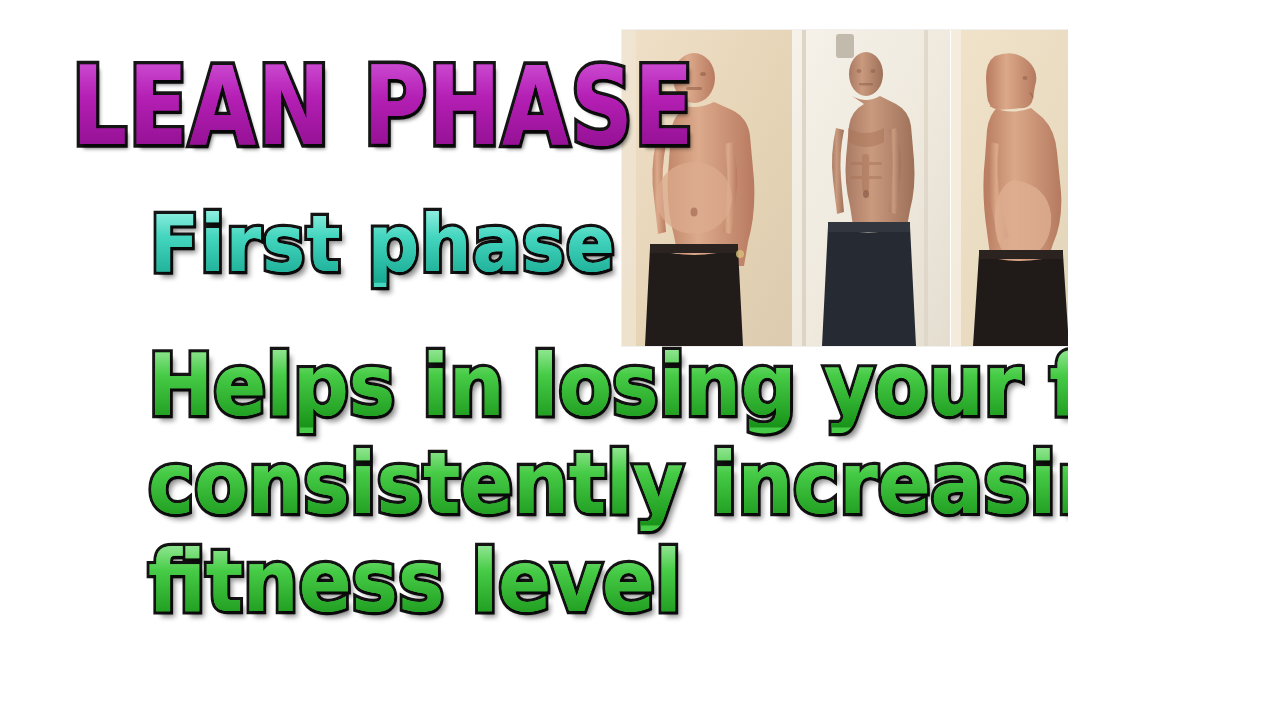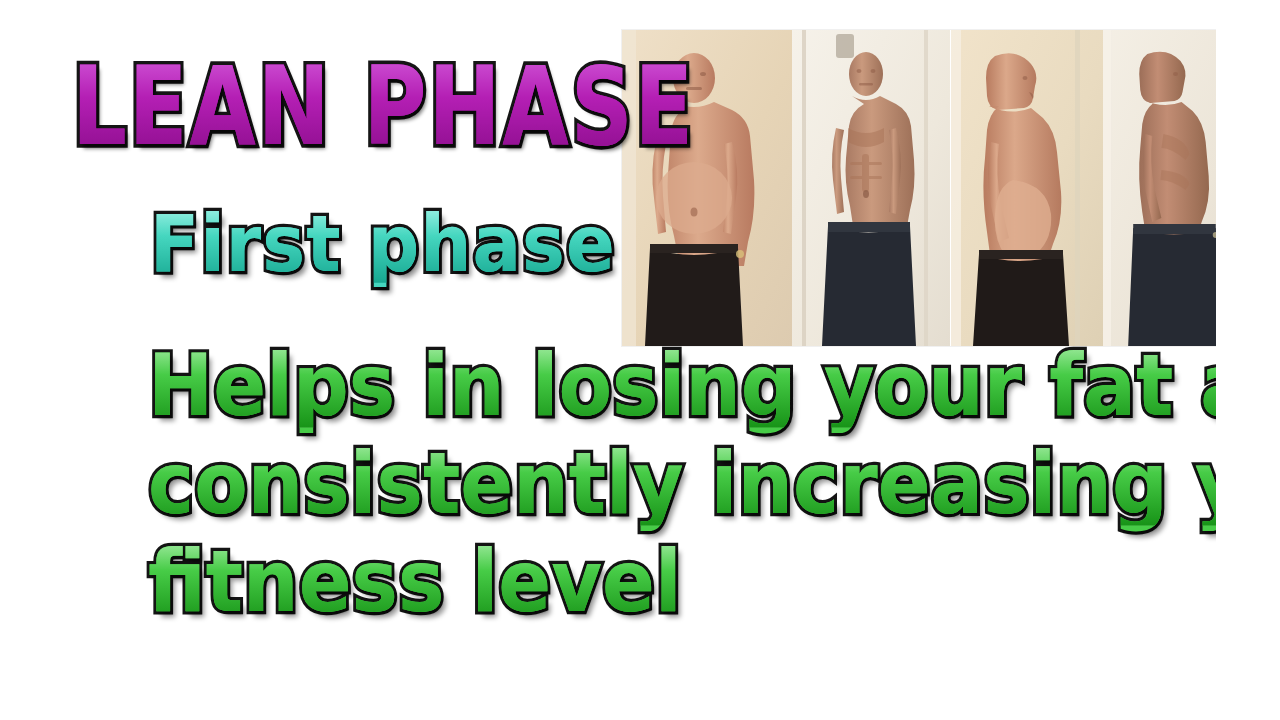--- a/index.html
+++ b/index.html
@@ -2,21 +2,21 @@
 <html><head>
 <meta charset="utf-8">
 <style>
   html, body {
     margin: 0;
     padding: 0;
     background: #ffffff;
   }
   #stage {
     position: relative;
-    width: 1216px;
+    width: 1068px;
     height: 720px;
     background: #ffffff;
     overflow: hidden;
     font-family: "DejaVu Sans", sans-serif;
   }
 
   
   .fx {
     position: absolute;
     white-space: nowrap;

